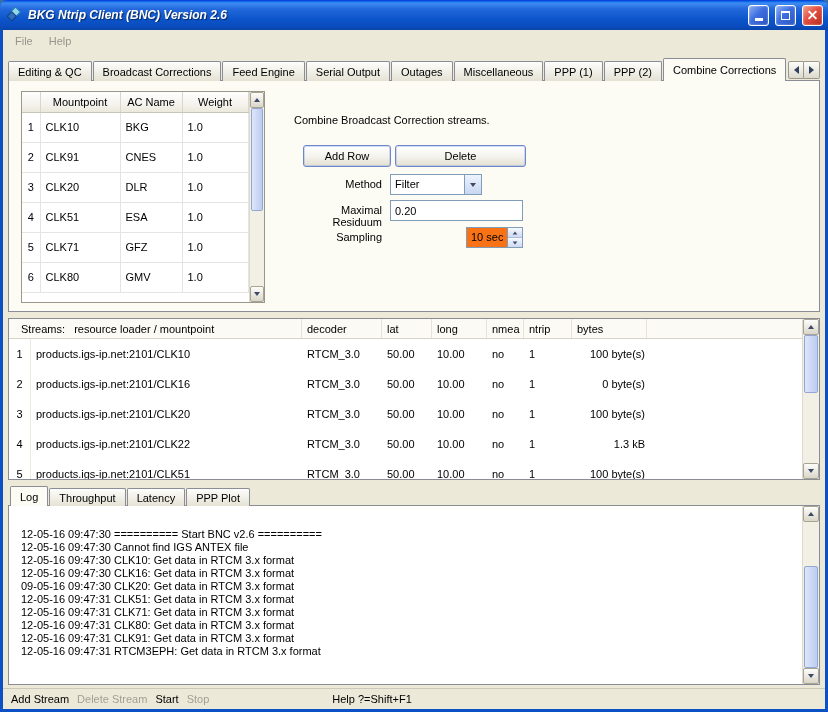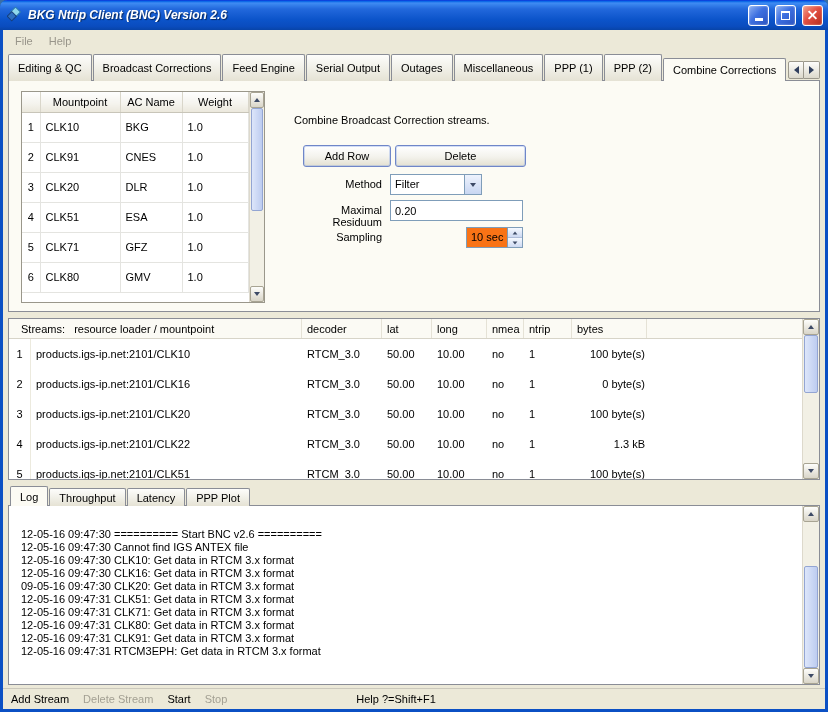--- a/index.html
+++ b/index.html
@@ -30,21 +30,21 @@
   .glyph-x::after  { transform:rotate(-45deg); }
 
   
   .menubar { position:absolute; top:30px; left:0; right:0; height:22px;
     display:flex; align-items:center; padding-left:4px; }
   .menu-item { padding:3px 8px; color:#98958a; }
 
   
   .tabbar { position:absolute; top:58px; left:5px; width:812px; height:23px;
     display:flex; align-items:flex-end; z-index:3; }
-  .tab { height:27px; padding:0 9px; display:flex; align-items:center; white-space:nowrap;
+  .tab { height:20px; padding:0 9px; display:flex; align-items:center; white-space:nowrap;
     border:1px solid #8a8d96; border-bottom:none; border-radius:2px 2px 0 0;
     background:linear-gradient(to bottom,#fdfdfb,#f1f0e8 50%,#e5e2d4); margin-right:1px; }
   .tab.active { height:23px; background:#fcfbf4; position:relative; z-index:4; }
   .tab-arrows { position:absolute; right:0; bottom:2px; display:flex; }
   .tab-arrow { width:16px; height:18px; display:flex; align-items:center; justify-content:center;
     border:1px solid #9b988c; background:linear-gradient(to bottom,#fdfdfb,#dcd9cc); }
   .tab-arrow.left { border-radius:2px 0 0 2px; }
   .tab-arrow.right { border-radius:0 2px 2px 0; border-left:none; }
   .arr-left { width:0; height:0; border-top:4px solid transparent; border-bottom:4px solid transparent; border-right:5px solid #31405e; }
   .arr-right { width:0; height:0; border-top:4px solid transparent; border-bottom:4px solid transparent; border-left:5px solid #31405e; }
@@ -121,21 +121,21 @@
     background:linear-gradient(to bottom,#fdfdfb,#f1f0e8 50%,#e5e2d4); margin-right:1px; }
   .btab.active { height:20px; background:#fcfbf4; position:relative; z-index:4; }
   .logarea { position:absolute; top:505px; left:5px; width:812px; height:180px;
     border:1px solid #8a8d96; background:#fff; display:flex; z-index:2; }
   .log-text { flex:1; padding:22px 4px 4px 12px; overflow:hidden; }
   .log-line { white-space:pre; line-height:13px; font-size:11px; }
 
   
   .statusbar { position:absolute; left:0; right:0; bottom:0; height:21px;
     border-top:1px solid #cbc8bc; display:flex; align-items:center; padding-left:8px; background:#ece9d8; }
-  .sb-act { margin-right:14px; white-space:nowrap; }
+  .sb-act { margin-right:8px; white-space:nowrap; }
   .sb-act.disabled { color:#a3a093; }
   .help-hint { margin-left:115px; white-space:nowrap; }
 </style>
 </head>
 <body>
 
 <div class="window">
 
   <div class="titlebar">
     <span style="display:flex;">

